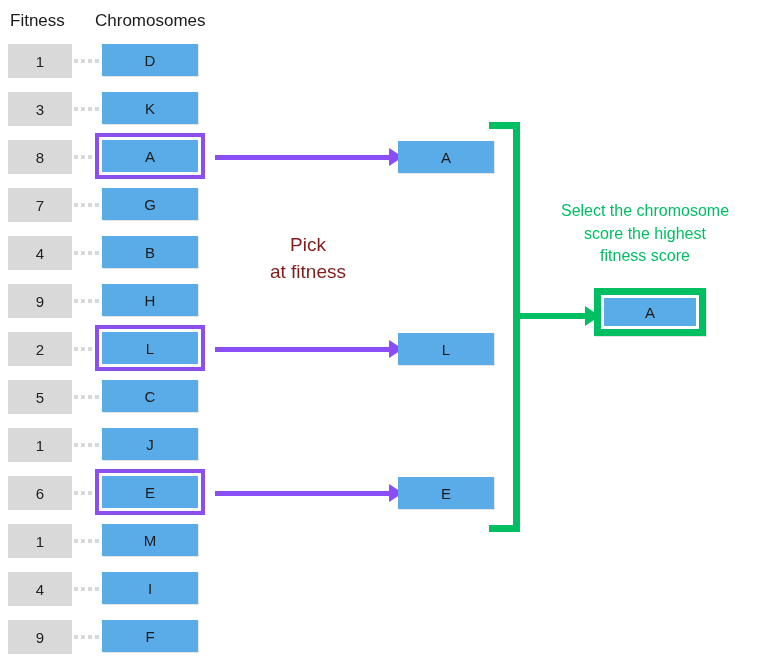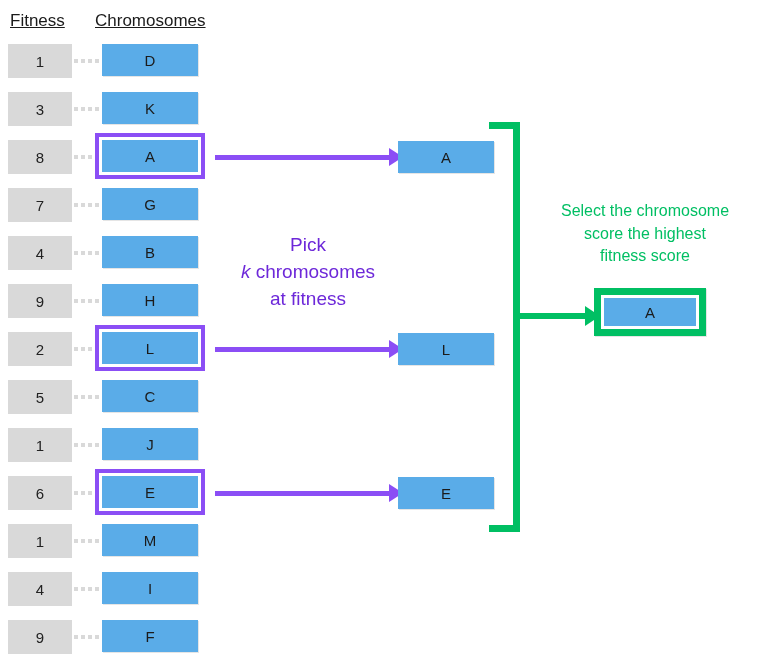--- a/index.html
+++ b/index.html
@@ -19,21 +19,20 @@
     overflow: hidden;
   }
 
   
   .col-header {
     position: absolute;
     font-size: 17px;
     color: #1b1b1b;
     white-space: nowrap;
     line-height: 1;
-    text-decoration: underline;
   }
   #hdr-fitness { left: 10px; top: 12px; }
   #hdr-chromosomes { left: 95px; top: 12px; }
 
   
   .pop-row {
     position: absolute;
     left: 0;
     width: 230px;
     height: 34px;
@@ -117,21 +116,21 @@
     box-shadow: 1px 1px 0 rgba(0,0,0,0.10);
   }
 
   
   #pick-caption {
     position: absolute;
     left: 228px;
     top: 232px;
     width: 160px;
     text-align: center;
-    color: #6d28d9;
+    color: #7f1d1d;
     font-size: 19px;
     line-height: 1.42;
   }
   #pick-caption .kvar {
     font-style: italic;
   }
 
   
   .green-seg { position: absolute; background: #00bf63; }
   #bracket-v   { left: 513px; top: 122px;  width: 7px;  height: 410px; }
@@ -270,21 +269,20 @@
       <div class="purple-arrow" style="left: 215px; top: 155px; width: 175px;"></div>
       <div class="picked-cell" style="left: 398px; top: 141px;">A</div>
       <div class="purple-arrow" style="left: 215px; top: 347px; width: 175px;"></div>
       <div class="picked-cell" style="left: 398px; top: 333px;">L</div>
       <div class="purple-arrow" style="left: 215px; top: 491px; width: 175px;"></div>
       <div class="picked-cell" style="left: 398px; top: 477px;">E</div>
     </div>
 
   <div id="pick-caption">
     <div>Pick</div>
-    <div><span class="kvar">k</span><span> chromosomes</span></div>
     <div>at fitness</div>
   </div>
 
   <div class="green-seg" id="bracket-v"></div>
   <div class="green-seg" id="bracket-top"></div>
   <div class="green-seg" id="bracket-bot"></div>
   <div class="green-seg" id="bracket-out"></div>
   <div id="bracket-arrowhead"></div>
 
   <div id="select-caption">

